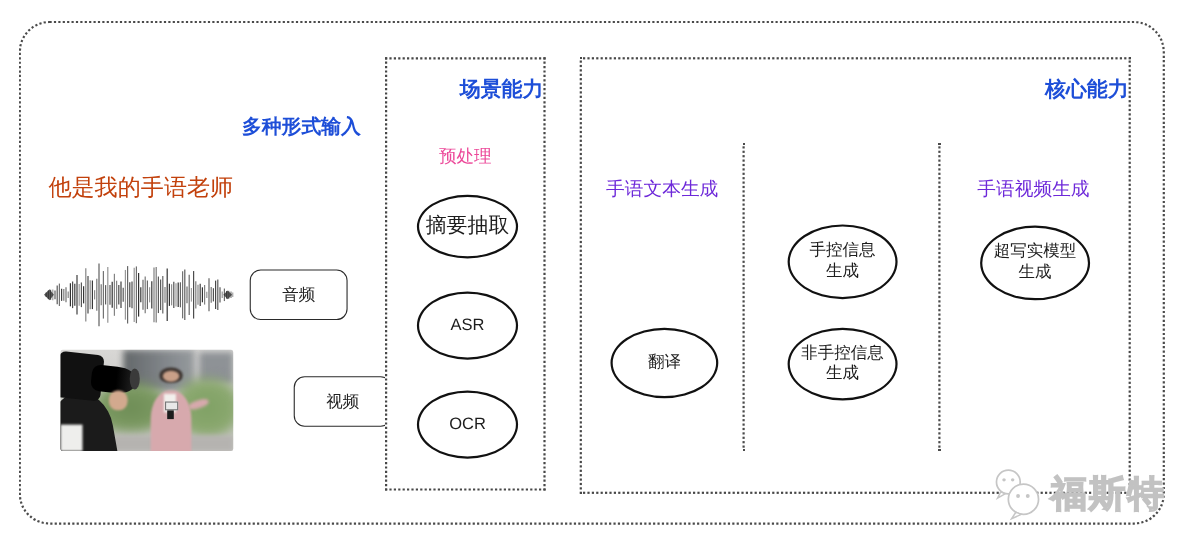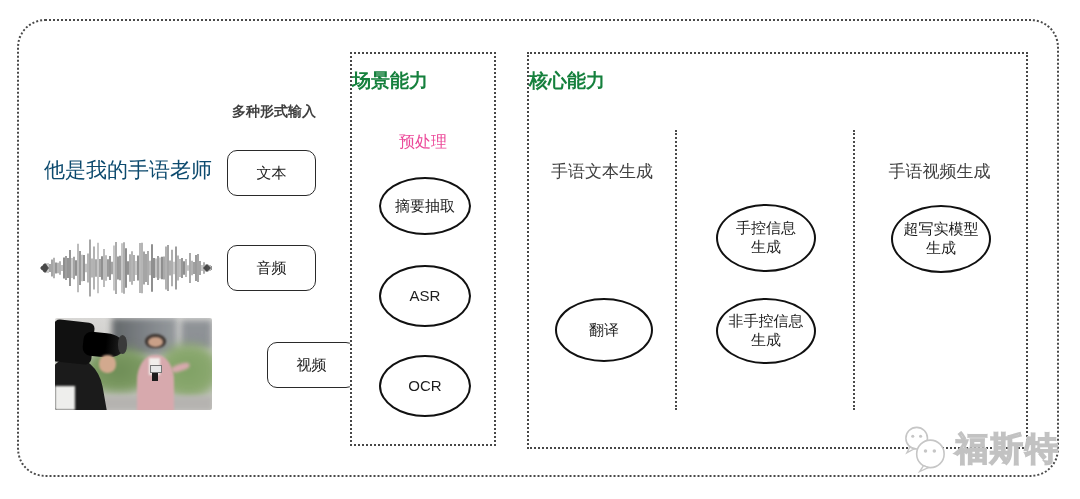--- a/index.html
+++ b/index.html
@@ -9,22 +9,22 @@
   }
   
   #outer-border{
     position:absolute;left:17px;top:19px;width:1038px;height:454px;
     border:2px dotted #4a4a4a;border-radius:28px;
   }
   .abs{position:absolute;}
   .center-text{display:flex;align-items:center;justify-content:center;text-align:center;}
 
   
-  #input-label{left:200px;top:103px;width:148px;font-size:14px;font-weight:600;color:#404040;text-align:center;}
-  #input-sample{left:44px;top:156px;width:176px;font-size:21px;color:#0c4a6e;white-space:nowrap;}
+  #input-label{left:200px;top:103px;width:148px;font-size:18px;font-weight:600;color:#1d4ed8;text-align:center;}
+  #input-sample{left:44px;top:156px;width:176px;font-size:21px;color:#c2410c;white-space:nowrap;}
   .input-box{
     width:87px;height:44px;border:1.6px solid #2a2a2a;border-radius:10px;background:#fff;
     font-size:15px;color:#222;
   }
   #box-text{left:227px;top:150px;}
   #box-audio{left:227px;top:245px;}
   #box-video{left:227px;top:342px;margin-left:40px;}
   #waveform{left:40px;top:236px;width:172px;height:64px;}
   
   #thumb{left:55px;top:318px;width:157px;height:92px;overflow:hidden;border-radius:2px;
@@ -46,34 +46,34 @@
   .cam-body{left:-2%;top:3%;width:26%;height:46%;background:#111;border-radius:6px;transform:rotate(6deg);}
   .cam-lens{left:18%;top:16%;width:26%;height:26%;background:linear-gradient(90deg,#000 55%,#242424);border-radius:8px 45% 45% 8px;transform:rotate(6deg);}
   .cam-lens-front{left:40%;top:19%;width:6%;height:20%;background:#3a3a3a;border-radius:50%;}
   .cam-hand{left:28%;top:40%;width:11%;height:20%;background:#d2a98e;border-radius:45%;filter:blur(1px);}
   .cam-shirt{left:0;bottom:0;width:13%;height:26%;background:#eeeeec;filter:blur(1.2px);}
 
   
   .panel{border:2px dotted #474747;background:#fff;}
   #scenario-box{left:350px;top:52px;width:142px;height:390px;}
   #core-box{left:527px;top:52px;width:497px;height:393px;}
-  .panel-title{position:absolute;left:0;top:14px;width:100%;text-align:left;font-size:19px;font-weight:700;color:#15803d;}
+  .panel-title{position:absolute;left:0;top:14px;width:100%;text-align:right;font-size:19px;font-weight:700;color:#1d4ed8;}
   #scenario-sub{position:absolute;left:0;top:78px;width:100%;text-align:center;font-size:16px;color:#ec4899;}
   .node{
     position:absolute;border:2.5px solid #111;border-radius:50%;background:#fff;
     font-size:15px;color:#1d1d1d;line-height:1.25;white-space:pre-line;
   }
   
-  #sc-node-0{left:27px;top:123px;width:88px;height:54px;font-size:15px;text-align:right;}
+  #sc-node-0{left:27px;top:123px;width:88px;height:54px;font-size:19px;text-align:right;}
   #sc-node-1{left:27px;top:211px;width:88px;height:58px;}
   #sc-node-2{left:27px;top:301px;width:88px;height:58px;}
   
   .divider{position:absolute;top:76px;height:280px;width:0;border-left:2px dotted #4a4a4a;}
   #divider-1{left:146px;} #divider-2{left:324px;}
-  .col-header{position:absolute;top:106px;font-size:17px;font-weight:500;color:#404040;text-align:center;}
+  .col-header{position:absolute;top:106px;font-size:17px;font-weight:500;color:#6d28d9;text-align:center;}
   #col-header-0{left:0;width:146px;} #col-header-1{left:146px;width:178px;} #col-header-2{left:324px;width:173px;text-align:center;}
   #core-node-0-0{left:26px;top:151px;width:94px;height:62px;}
   #core-node-0-1{left:26px;top:244px;width:94px;height:60px;}
   #core-node-1-0{left:187px;top:150px;width:96px;height:64px;}
   #core-node-1-1{left:187px;top:244px;width:96px;height:62px;}
   #core-node-2-0{left:362px;top:151px;width:96px;height:64px;}
   #core-node-2-1{left:362px;top:243px;width:96px;height:60px;}
 
   
   #watermark{left:900px;top:422px;width:160px;height:52px;display:flex;align-items:center;}
@@ -85,23 +85,20 @@
 </style>
 </head>
 <body>
 
 <div id="canvas">
   <div id="outer-border" class="abs"></div>
 
   <div id="input-label" class="abs">多种形式输入</div>
   <div id="input-sample" class="abs">他是我的手语老师</div>
 
-  <div id="box-text" class="abs input-box center-text">
-    <span>文本</span>
-  </div>
   <div id="box-audio" class="abs input-box center-text">
     <span>音频</span>
   </div>
   <div id="box-video" class="abs input-box center-text">
     <span>视频</span>
   </div>
 
   <div id="waveform" class="abs">
     <svg id="wave-svg" width="172" height="64" viewBox="0 0 172 64">
         <line x1="2" y1="30.0" x2="2" y2="34.0" stroke="#2f2f2f" stroke-width="1.1" opacity="0.73"></line>

